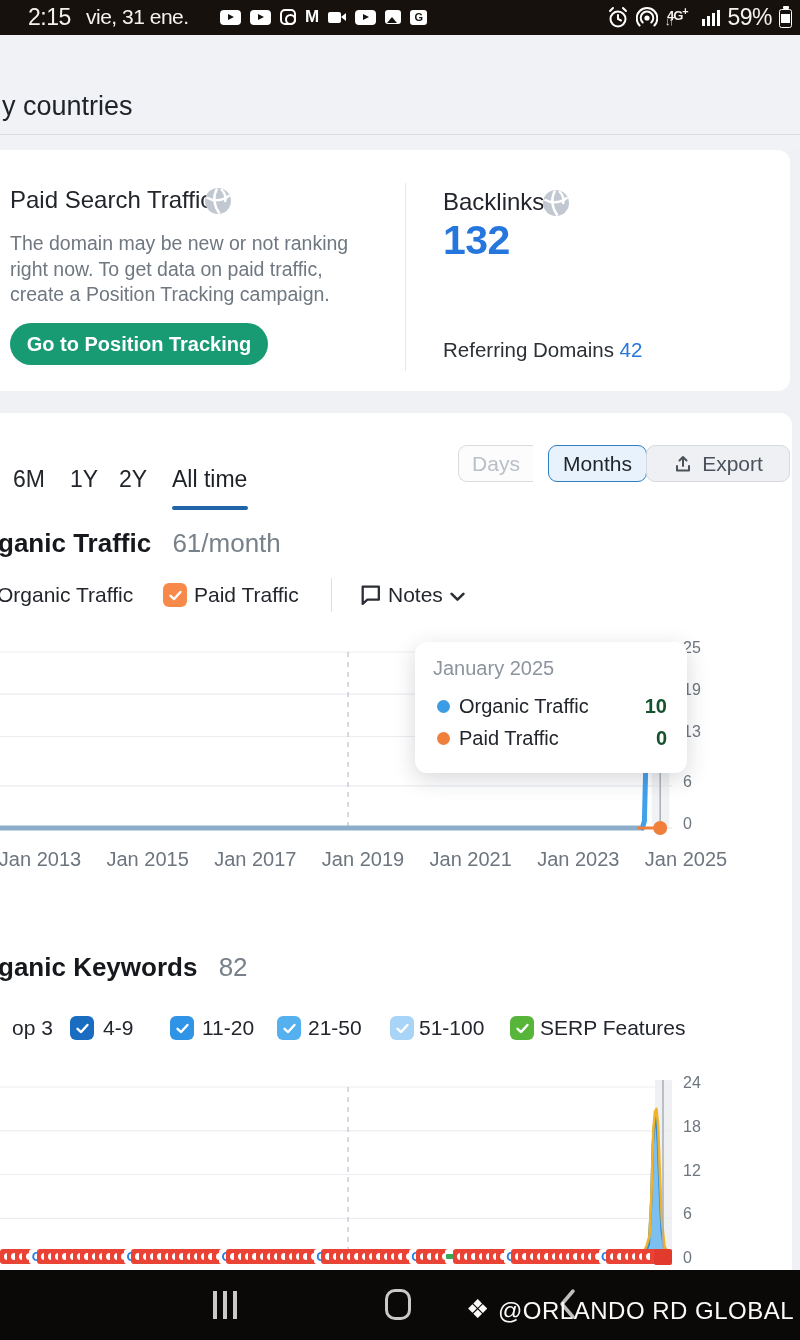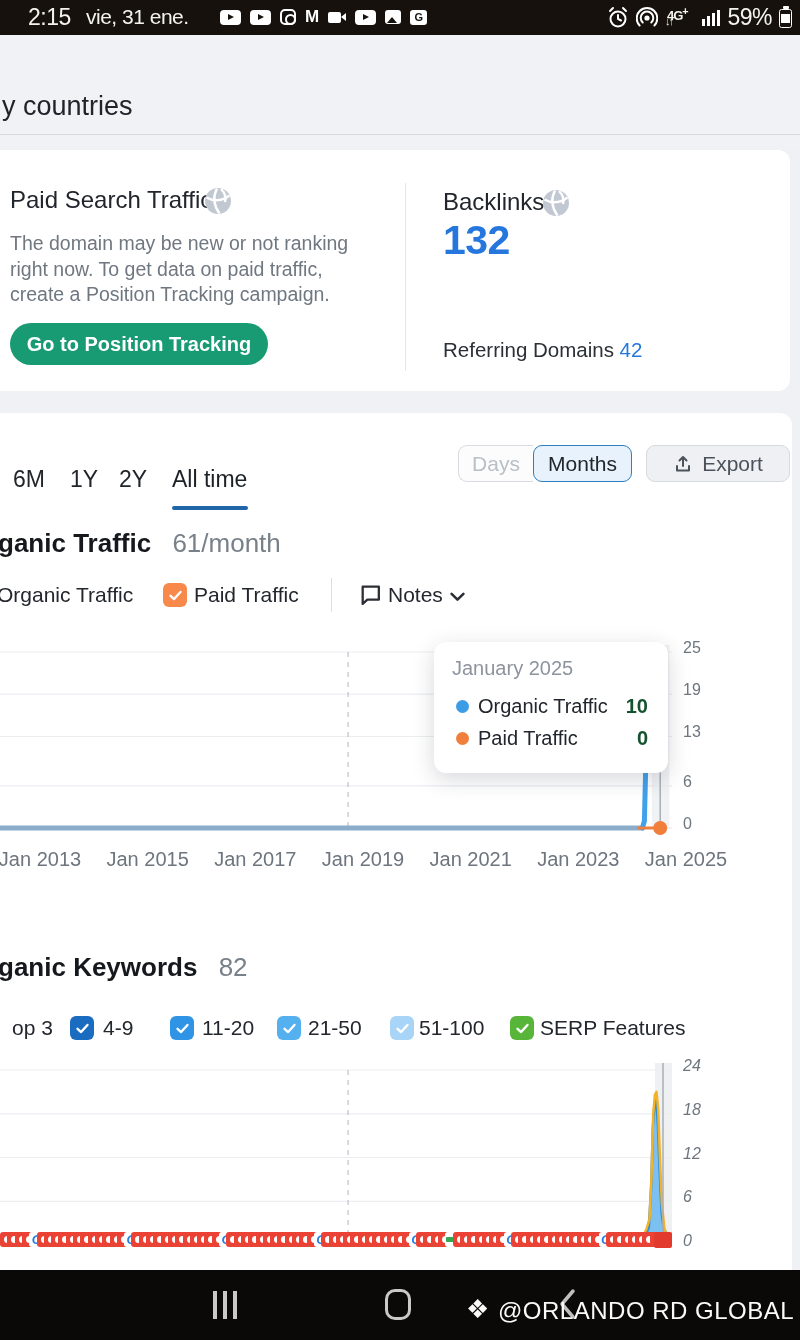--- a/index.html
+++ b/index.html
@@ -49,38 +49,38 @@
   .pst-btn{position:absolute;left:10px;top:173px;width:258px;height:42px;border:none;border-radius:21px;background:#189a72;color:#fff;font-size:20px;font-weight:600;cursor:pointer;}
   .vdiv{position:absolute;width:1px;background:#e5e7ea;}
   .bl-value{font-size:41px;font-weight:bold;color:#2577dd;letter-spacing:-.5px;}
   .bl-ref{font-size:20.5px;color:#2b3036;}
   .bl-ref b{color:#2577dd;font-weight:400;}
 
   
   .tab{position:absolute;top:53px;font-size:23px;color:#22262b;cursor:pointer;}
   .tab.sel{color:#1c2126;}
   .tab-underline{position:absolute;top:93px;height:4px;border-radius:2px;background:#2065a8;}
-  .toggle{position:absolute;left:458px;top:32px;display:flex;height:37px;}
+  .toggle{position:absolute;left:458px;top:32px;display:flex;height:37px;gap:15px;}
   .tg-days{width:75px;border:1.5px solid #d8dbe0;border-right:none;border-radius:9px 0 0 9px;background:#fcfcfd;color:#b9bfc7;font-size:21px;display:flex;align-items:center;justify-content:center;cursor:pointer;}
   .tg-months{width:99px;border:1.5px solid #2e7fc0;border-radius:9px;background:#e7f2fc;color:#22262b;font-size:21px;display:flex;align-items:center;justify-content:center;cursor:pointer;}
   .export{position:absolute;left:646px;top:32px;width:144px;height:37px;border:1.5px solid #d7dade;border-radius:9px;background:#eef0f3;display:flex;align-items:center;justify-content:center;gap:9px;color:#4b525b;font-size:21px;cursor:pointer;}
 
   .h1row{position:absolute;font-size:26px;font-weight:bold;color:#15181c;}
   .h1sub{font-weight:400;color:#788089;}
 
   .cb{position:absolute;width:24px;height:24px;border-radius:6px;display:flex;align-items:center;justify-content:center;}
   .cb svg{display:block;}
   .lg-label{position:absolute;font-size:21px;color:#23272d;line-height:24px;}
   .lg-div{position:absolute;width:1px;height:34px;background:#dcdfe3;}
 
   
   .chart{position:absolute;left:0;width:760px;}
   .ylab{position:absolute;left:683px;font-size:16px;color:#6d757f;}
   .xlab{position:absolute;width:110px;text-align:center;font-size:20px;color:#6d757f;}
-  .tooltip{position:absolute;left:415px;top:-3px;width:234px;height:131px;background:#fff;border-radius:12px;box-shadow:0 6px 22px rgba(33,41,54,.18);z-index:5;margin-left:19px;}
+  .tooltip{position:absolute;left:415px;top:-3px;width:272px;height:131px;background:#fff;border-radius:12px;box-shadow:0 6px 22px rgba(33,41,54,.18);z-index:5;}
   .tt-title{position:absolute;left:18px;top:15px;font-size:20px;color:#8d949e;}
   .tt-row{position:absolute;left:0;width:100%;height:24px;}
   .tt-dot{position:absolute;left:22px;top:6px;width:13px;height:13px;border-radius:50%;}
   .tt-label{position:absolute;left:44px;top:0;font-size:20px;color:#22262c;line-height:24px;}
   .tt-val{position:absolute;right:20px;top:0;font-size:20px;font-weight:bold;color:#14532d;line-height:24px;}
 
   
   .favstrip{position:absolute;left:0;top:168px;width:676px;height:17px;}
   .fav{position:absolute;top:1px;width:15px;height:15px;border-radius:3px;background:conic-gradient(from 210deg,#ea4335 0 52%,#fbbc05 52% 70%,#34a853 70% 88%,#ea4335 88% 100%);}
   .fav::before{content:"";position:absolute;inset:4px;border-radius:50%;background:#fff;}
@@ -303,21 +303,21 @@
         </svg>
       </div>
     <div class="lg-label" style="left:419px;top:603px;">51-100</div>
     <div class="cb" style="left: 510px; top: 603px; background: rgb(87, 182, 58);">
         <svg width="17" height="17" viewBox="0 0 24 24">
           <path d="M5 12.5l5 4.5L19 7" stroke="#fff" stroke-width="3.4" fill="none" stroke-linecap="round" stroke-linejoin="round"></path>
         </svg>
       </div>
     <div class="lg-label" style="left:540px;top:603px;">SERP Features</div>
 
-    <div class="chart" style="top:650px;height:200px;font-style:italic;">
+    <div class="chart" style="top:667px;height:200px;">
       <svg id="svg-c2" width="676" height="192" style="position:absolute;left:0;top:0;">
           <rect x="654.9" y="0" width="17.100000000000023" height="182" fill="#eef0f2"></rect>
           <line x1="0" y1="7" x2="672" y2="7" stroke="#ebedf0" stroke-width="1.2"></line>
           <line x1="0" y1="50.8" x2="672" y2="50.8" stroke="#ebedf0" stroke-width="1.2"></line>
           <line x1="0" y1="94.5" x2="672" y2="94.5" stroke="#ebedf0" stroke-width="1.2"></line>
           <line x1="0" y1="138.3" x2="672" y2="138.3" stroke="#ebedf0" stroke-width="1.2"></line>
           <line x1="0" y1="182" x2="672" y2="182" stroke="#e3e5e9" stroke-width="1.2"></line>
           <line x1="348.1" y1="7" x2="348.1" y2="182" stroke="#c7cad0" stroke-width="1.4" stroke-dasharray="5 5"></line>
           <circle cx="450.2" cy="176.2" r="1.6" fill="#c9ccd1"></circle>
           <circle cx="459" cy="176.2" r="1.6" fill="#c9ccd1"></circle>

